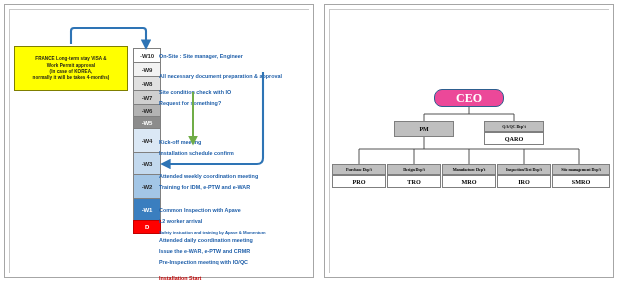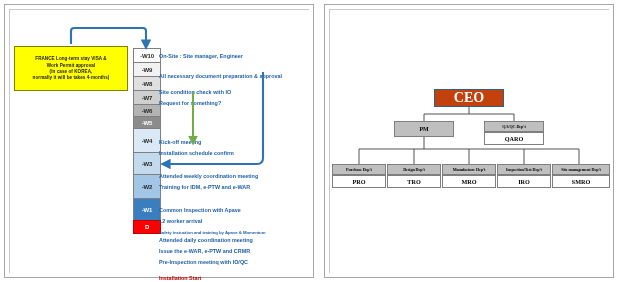--- a/index.html
+++ b/index.html
@@ -65,21 +65,21 @@
 
   
   .org{position:absolute;left:324px;top:4px;width:290px;height:274px;}
   .obox{
     position:absolute;box-sizing:border-box;
     border:1px solid #7f7f7f;background:#bfbfbf;
     display:flex;align-items:center;justify-content:center;
     font-family:"Liberation Serif", serif;
     font-weight:bold;color:#000;
   }
-  .obox.ceo{background:#c2410c;border-color:#2e5f8f;color:#ffffff;font-size:14px;}
+  .obox.ceo{background:#ec4899;border-color:#2e5f8f;color:#ffffff;font-size:12px;border-radius:8px;}
   .obox.hdr{font-size:4.2px;letter-spacing:-0.1px;}
   .obox.code{background:#ffffff;font-size:6.2px;}
   .obox.pm{font-size:6px;}
 </style>
 </head>
 <body>
 
 <div class="slide">
 
   <div class="panel panel-left">

